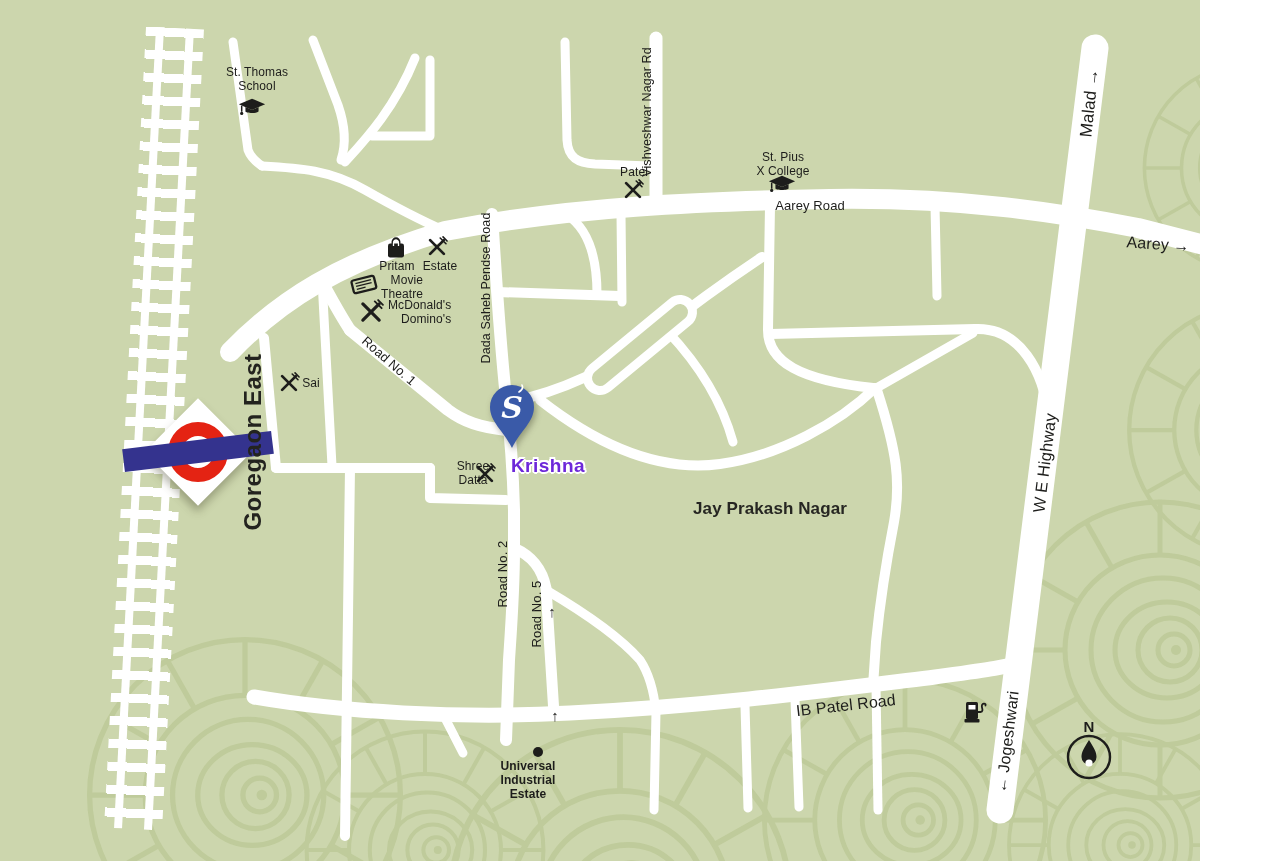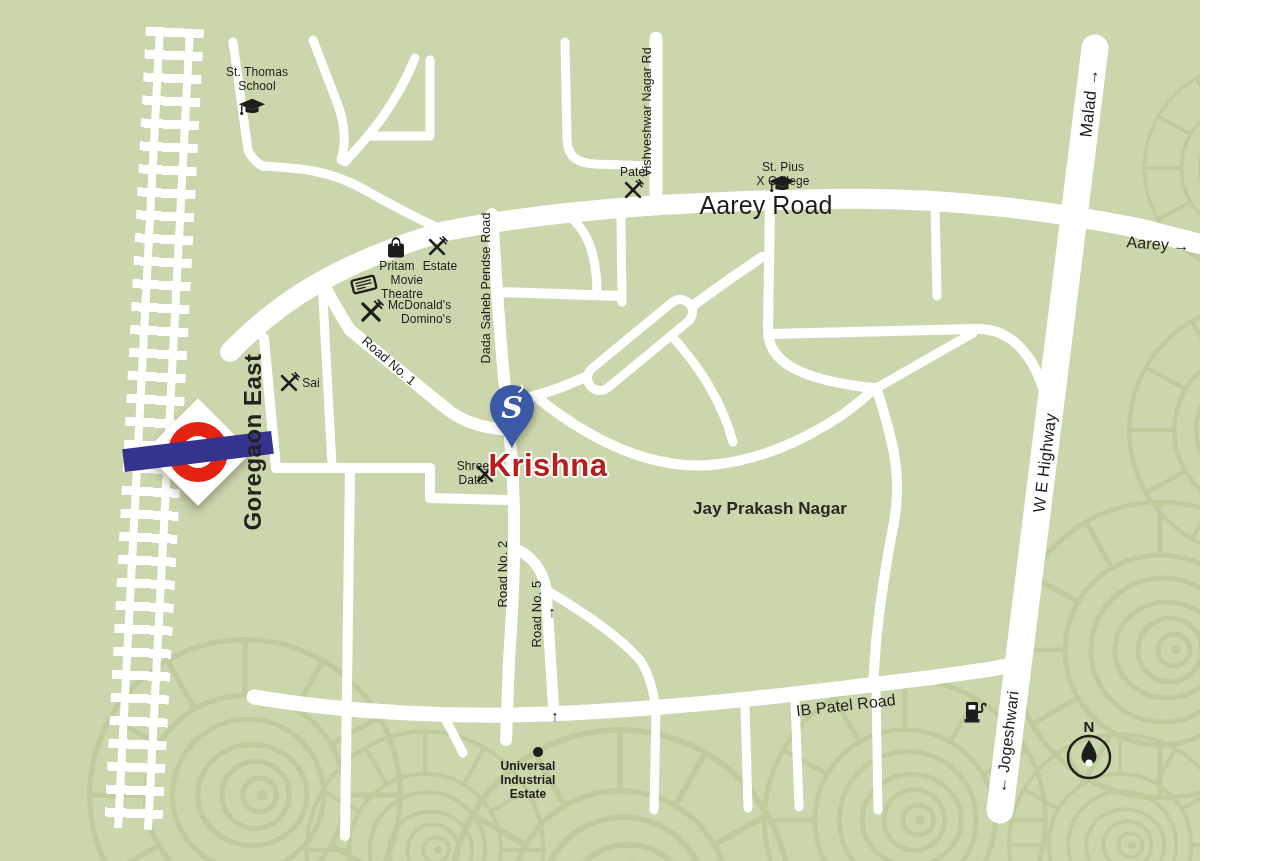--- a/index.html
+++ b/index.html
@@ -28,21 +28,21 @@
     transform:rotate(45deg);box-shadow:4px 5px 8px rgba(70,70,45,.38);}
   .st-ring{position:absolute;left:168px;top:422px;width:60px;height:60px;border-radius:50%;
     border:14px solid #e42313;box-sizing:border-box;background:#fff;}
   .st-bar{position:absolute;left:123px;top:440px;width:150px;height:23px;background:#34338e;
     transform:rotate(-7deg);}
   
   .lbl{position:absolute;transform:translate(-50%,-50%);font-size:12px;line-height:1.18;
     text-align:center;white-space:pre-line;color:#1d1d1b;letter-spacing:.1px;}
   .left{text-align:right;transform:translate(0,-50%);}
   .b{font-weight:bold;}
-  .krishna{font-size:31px;font-weight:bold;color:#b91c1c;letter-spacing:.5px;
+  .krishna{font-size:19px;font-weight:bold;color:#6d28d9;letter-spacing:.5px;
     text-shadow:-2px 0 0 #fff,2px 0 0 #fff,0 -2px 0 #fff,0 2px 0 #fff,
       -1.5px -1.5px 0 #fff,1.5px -1.5px 0 #fff,-1.5px 1.5px 0 #fff,1.5px 1.5px 0 #fff;}
   .icon{position:absolute;}
   .pin{position:absolute;left:489px;top:384px;filter:drop-shadow(2px 3px 3px rgba(60,60,40,.4));}
 </style>
 </head>
 <body>
 
 <div id="stage">
 
@@ -199,34 +199,34 @@
     </svg>
   <svg class="icon" style="left:474px;top:463px" width="22" height="22">
       <use href="#i-rest"></use>
     </svg>
   <svg class="icon" style="left:963px;top:698px" width="26" height="28">
       <use href="#i-fuel"></use>
     </svg>
 
   <div class="lbl" style="left:257px;top:79px">St. Thomas
 School</div>
-  <div class="lbl" style="left:783px;top:174px">St. Pius
+  <div class="lbl" style="left:783px;top:164px">St. Pius
 X College</div>
   <div class="lbl" style="left:634px;top:172px">Patel</div>
   <div class="lbl" style="left:397px;top:266px">Pritam</div>
   <div class="lbl" style="left:440px;top:266px">Estate</div>
   <div class="lbl left" style="left:381px;top:287px">Movie
 Theatre</div>
   <div class="lbl left" style="left:388px;top:312px">McDonald's
 Domino's</div>
   <div class="lbl" style="left:311px;top:383px">Sai</div>
   <div class="lbl" style="left:473px;top:473px">Shree
 Datta</div>
 
-  <div class="lbl" style="left:766px;top:206px;font-size:25px">Aarey Road</div>
+  <div class="lbl" style="left:810px;top:206px;font-size:13px">Aarey Road</div>
   <div class="lbl" style="left:846px;top:706px;font-size:16px;transform:translate(-50%,-50%) rotate(-6.5deg)">IB Patel Road</div>
   <div class="lbl" style="left:1045px;top:463px;font-size:16.5px;transform:translate(-50%,-50%) rotate(-83deg)">W E Highway</div>
   <div class="lbl" style="left:389px;top:361px;font-size:13px;transform:translate(-50%,-50%) rotate(41deg)">Road No. 1</div>
   <div class="lbl" style="left:503px;top:574px;font-size:13px;transform:translate(-50%,-50%) rotate(-90deg)">Road No. 2</div>
   <div class="lbl" style="left:537px;top:614px;font-size:13px;transform:translate(-50%,-50%) rotate(-90deg)">Road No. 5</div>
   <div class="lbl" style="left:486px;top:288px;font-size:12.5px;transform:translate(-50%,-50%) rotate(-90deg);white-space:nowrap">Dada Saheb Pendse Road</div>
   <div class="lbl" style="left:647px;top:112px;font-size:12.5px;transform:translate(-50%,-50%) rotate(-90deg);white-space:nowrap">Vishveshwar Nagar Rd</div>
 
   <div class="lbl" style="left:1090px;top:103px;font-size:17px;transform:translate(-50%,-50%) rotate(-84deg);white-space:nowrap">
     <span>Malad</span>

